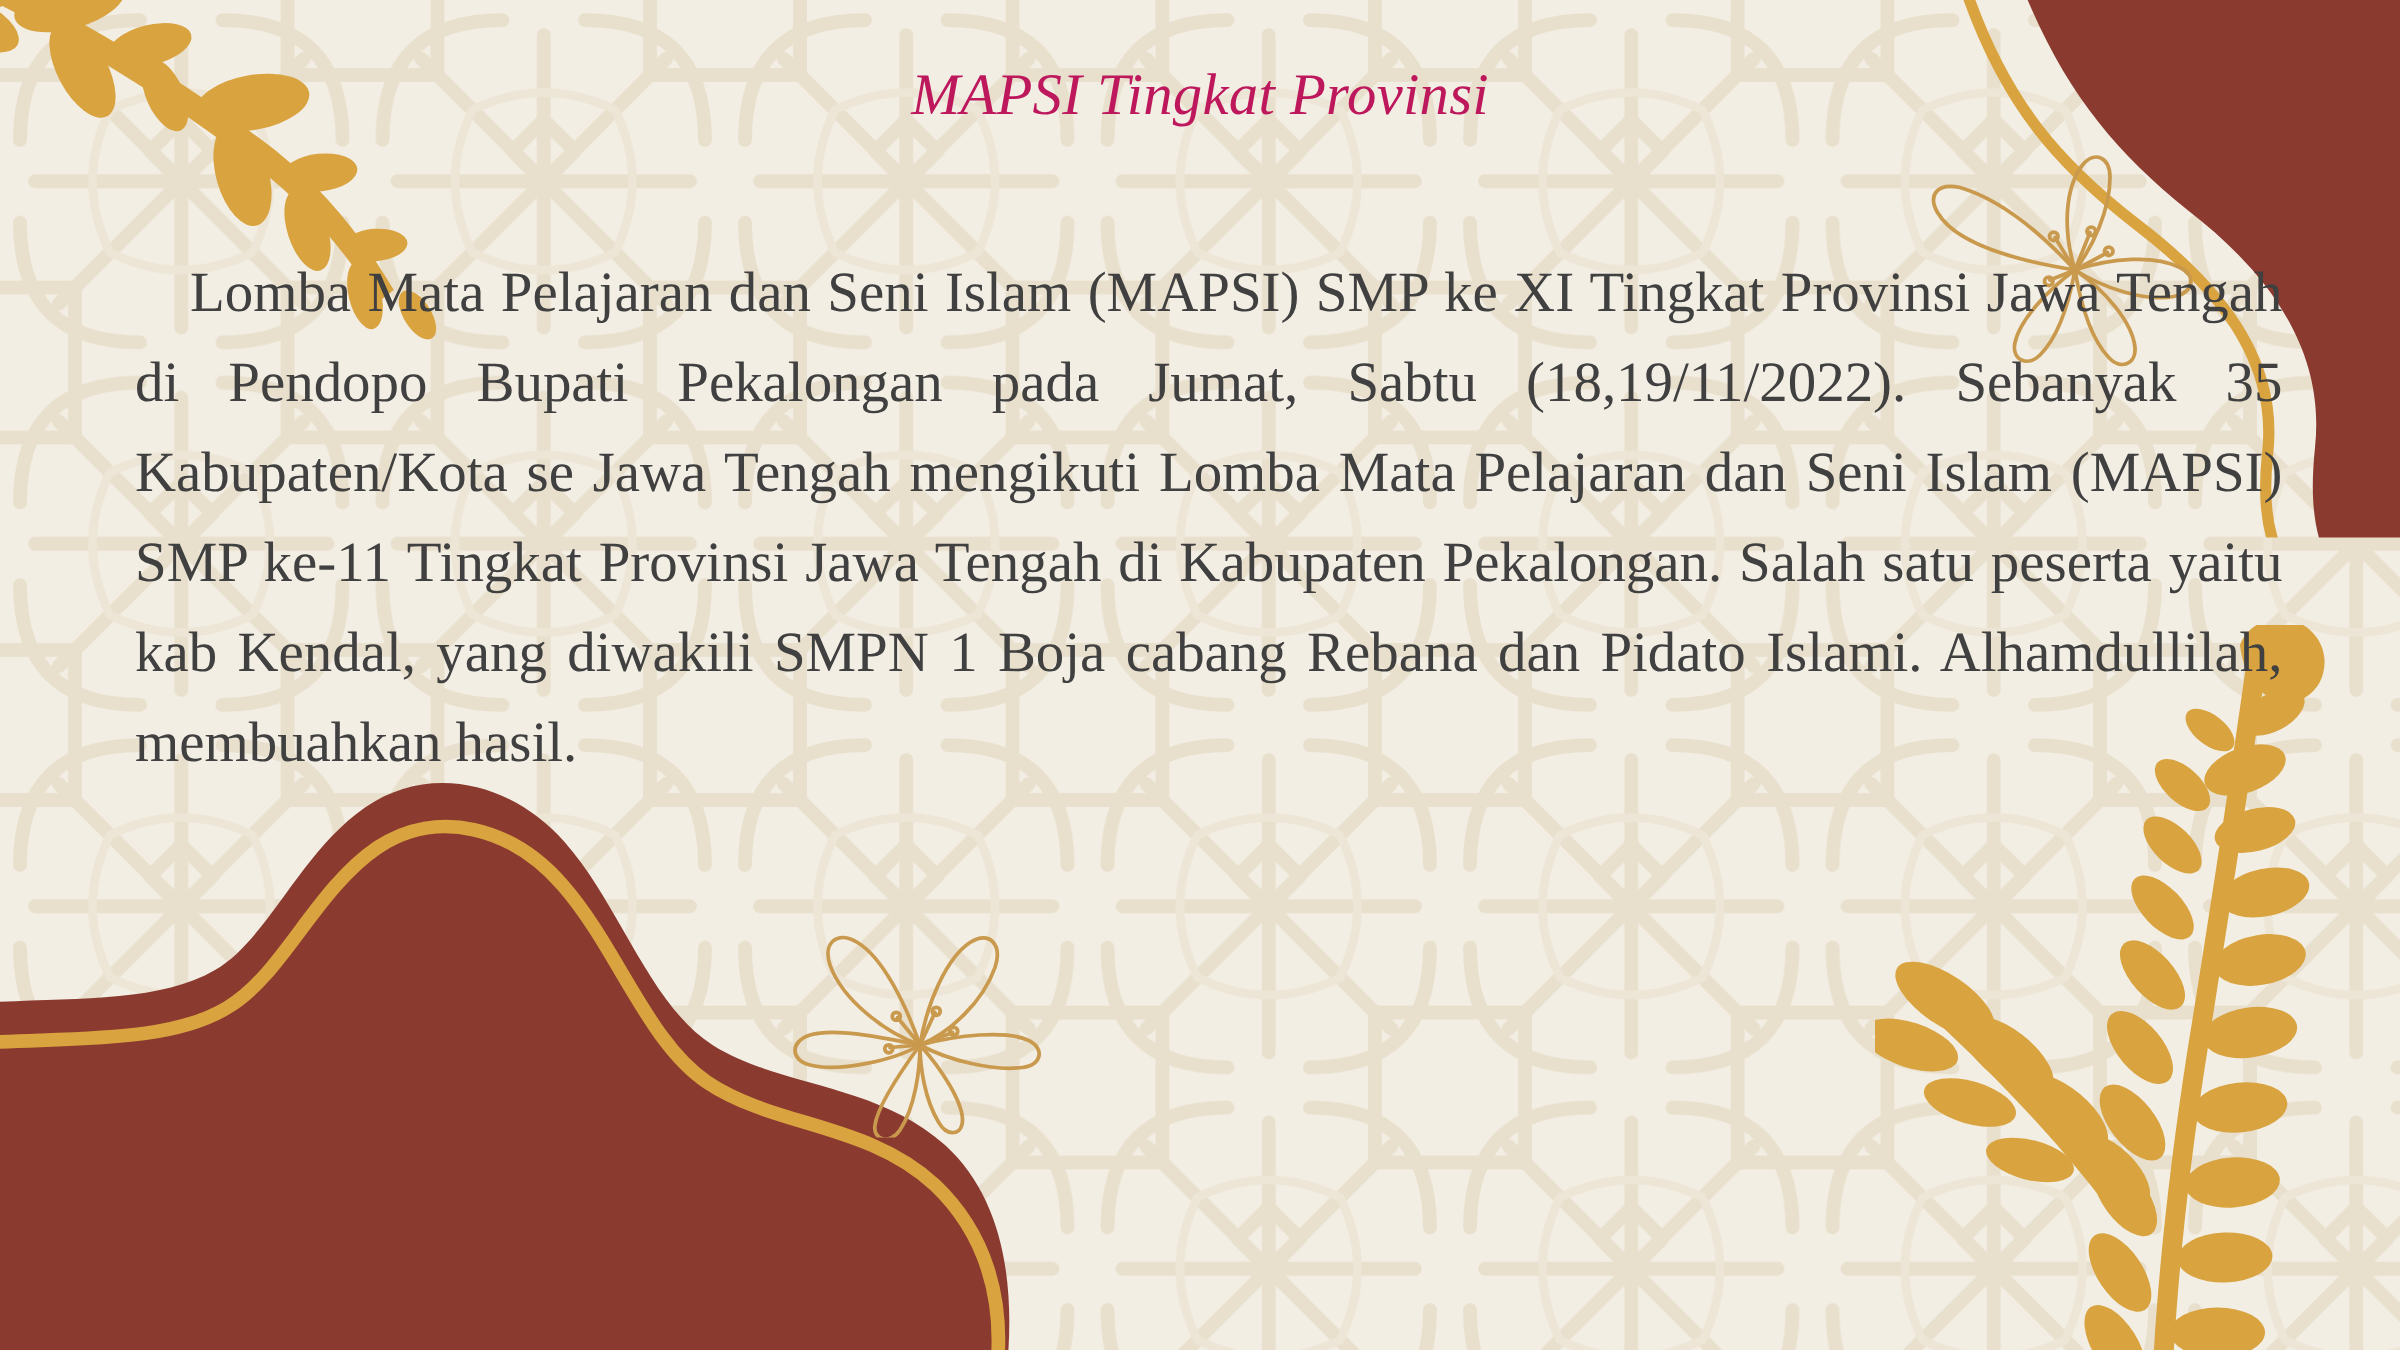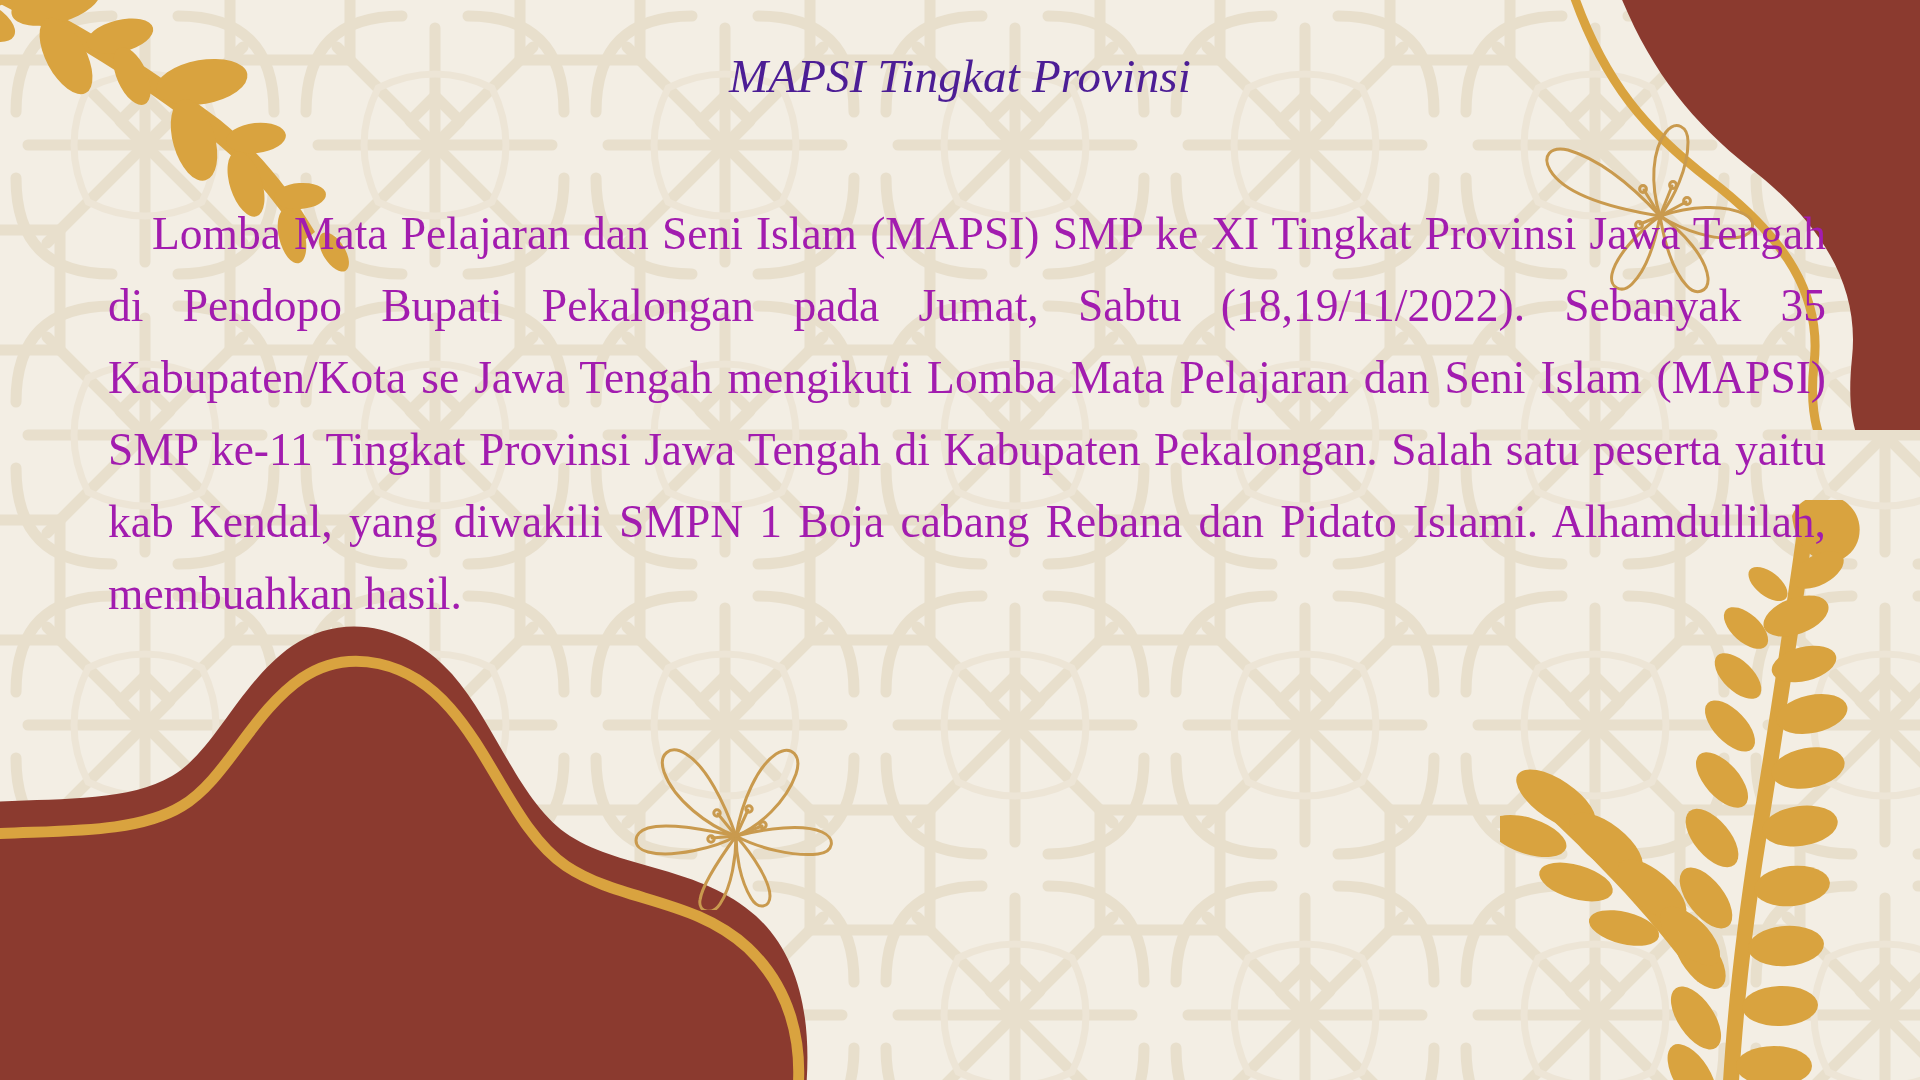--- a/index.html
+++ b/index.html
@@ -49,33 +49,33 @@
 
   #slide-title {
     position: absolute;
     top: 48px;
     left: 0;
     width: 1920px;
     text-align: center;
     font-style: italic;
     font-size: 47px;
     line-height: 1.2;
-    color: #4c1d95;
+    color: #be185d;
     letter-spacing: 0.2px;
     font-family: "Liberation Serif", "DejaVu Serif", serif;
   }
 
   #body-text {
     position: absolute;
     top: 198px;
     left: 108px;
     width: 1718px;
     font-size: 45.5px;
     line-height: 72px;
-    color: #a21caf;
+    color: #404040;
     text-align: justify;
     text-align-last: left;
     text-indent: 44px;
     font-family: "Liberation Serif", "DejaVu Serif", serif;
     hyphens: none;
     word-spacing: 0px;
   }
 </style>
 </head>
 <body>

